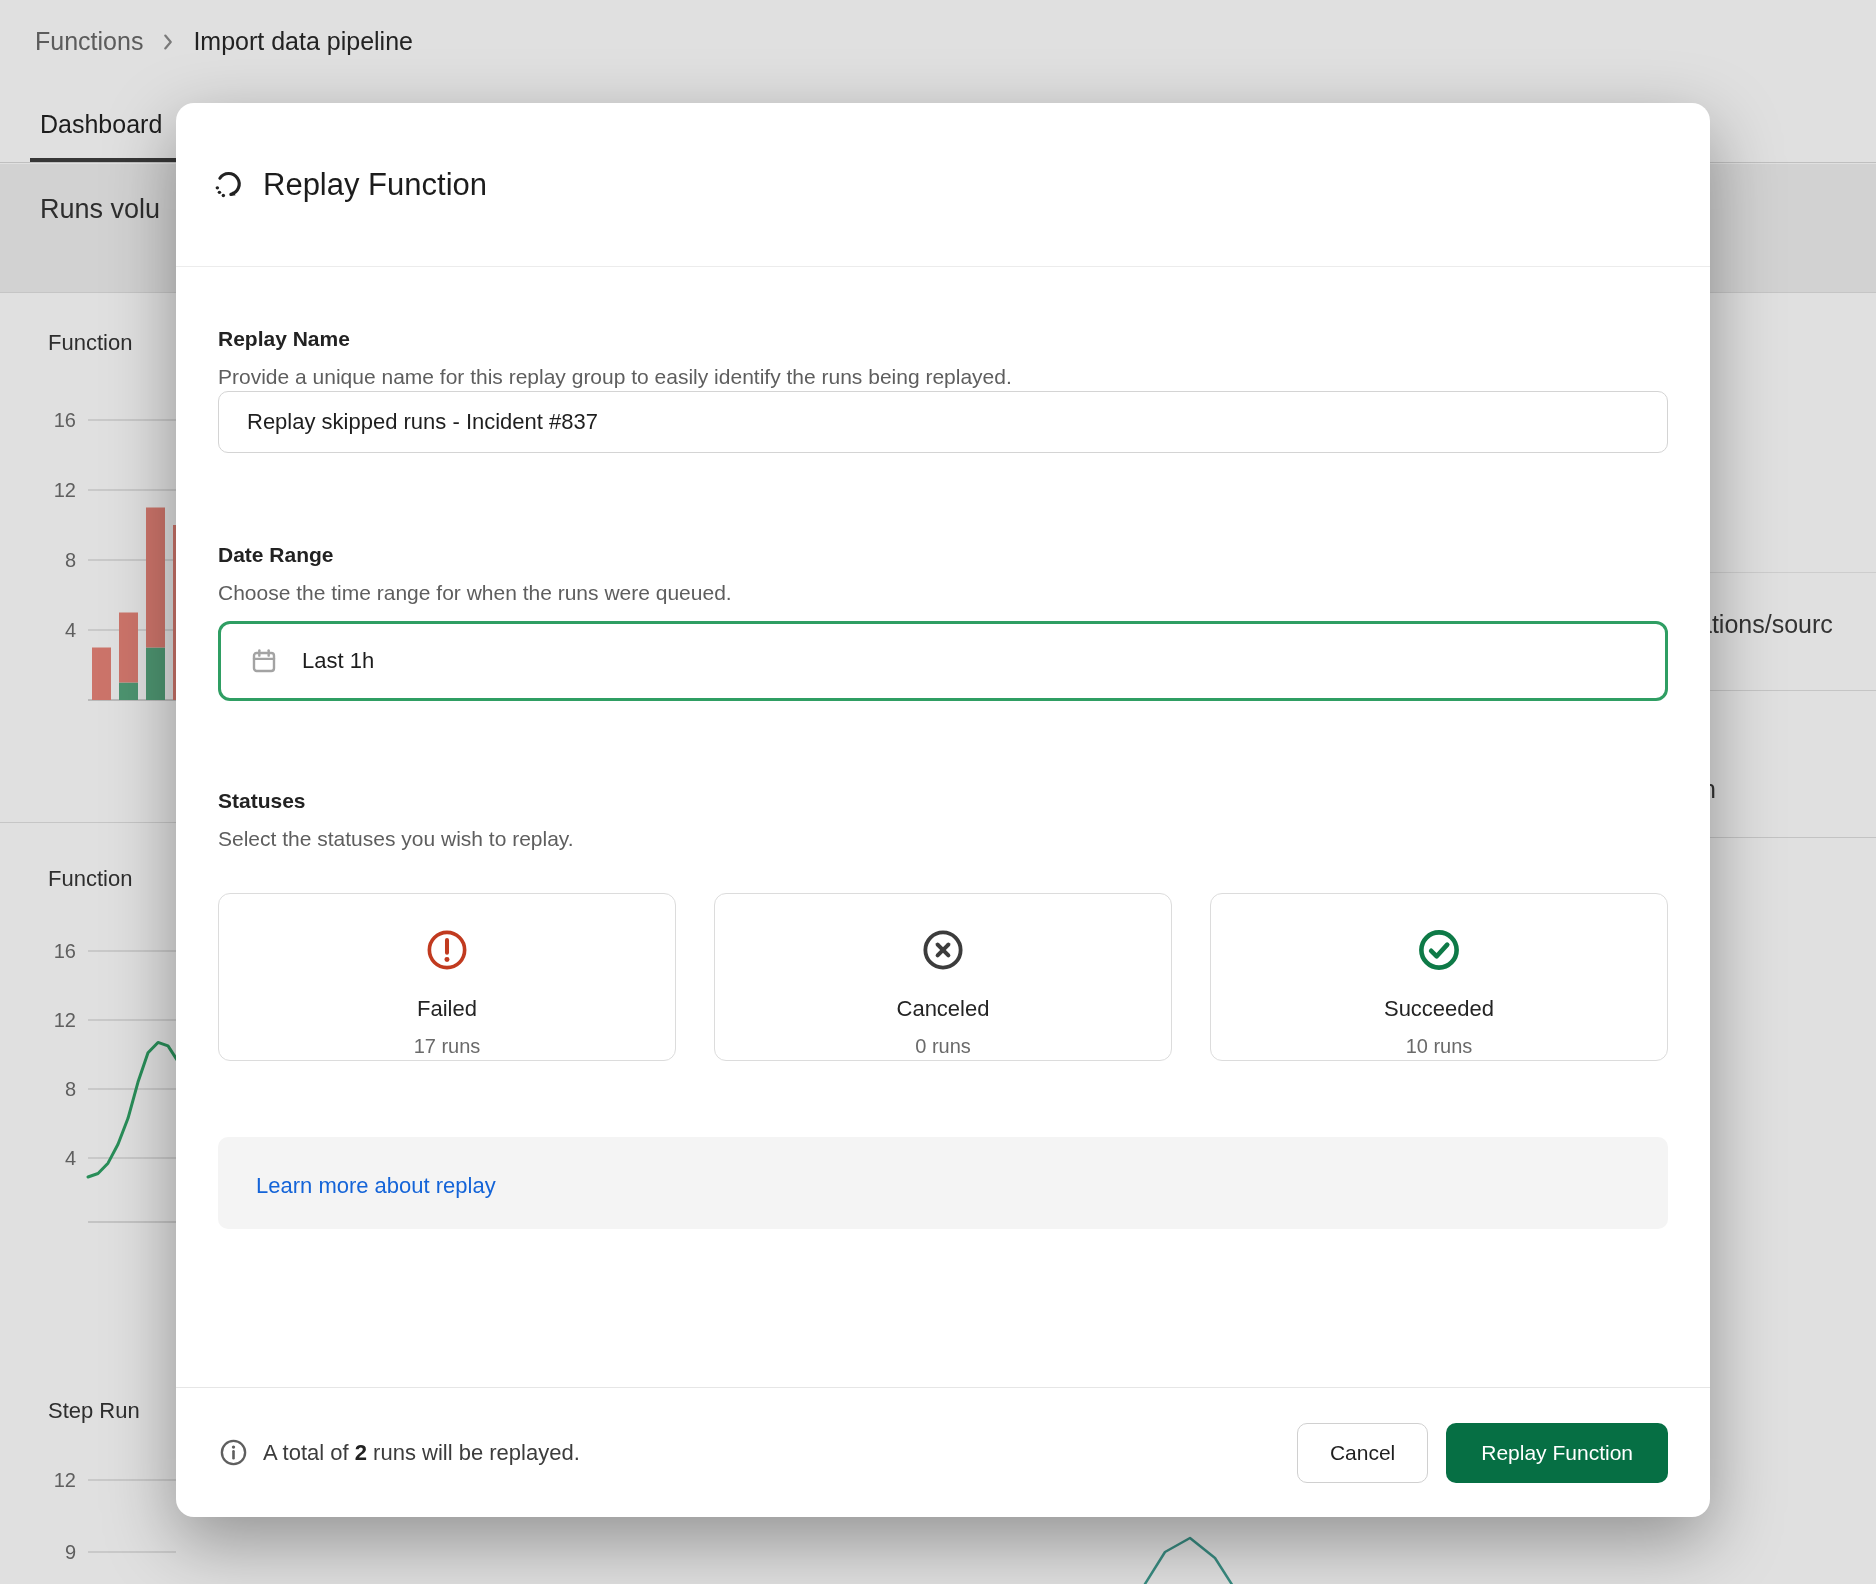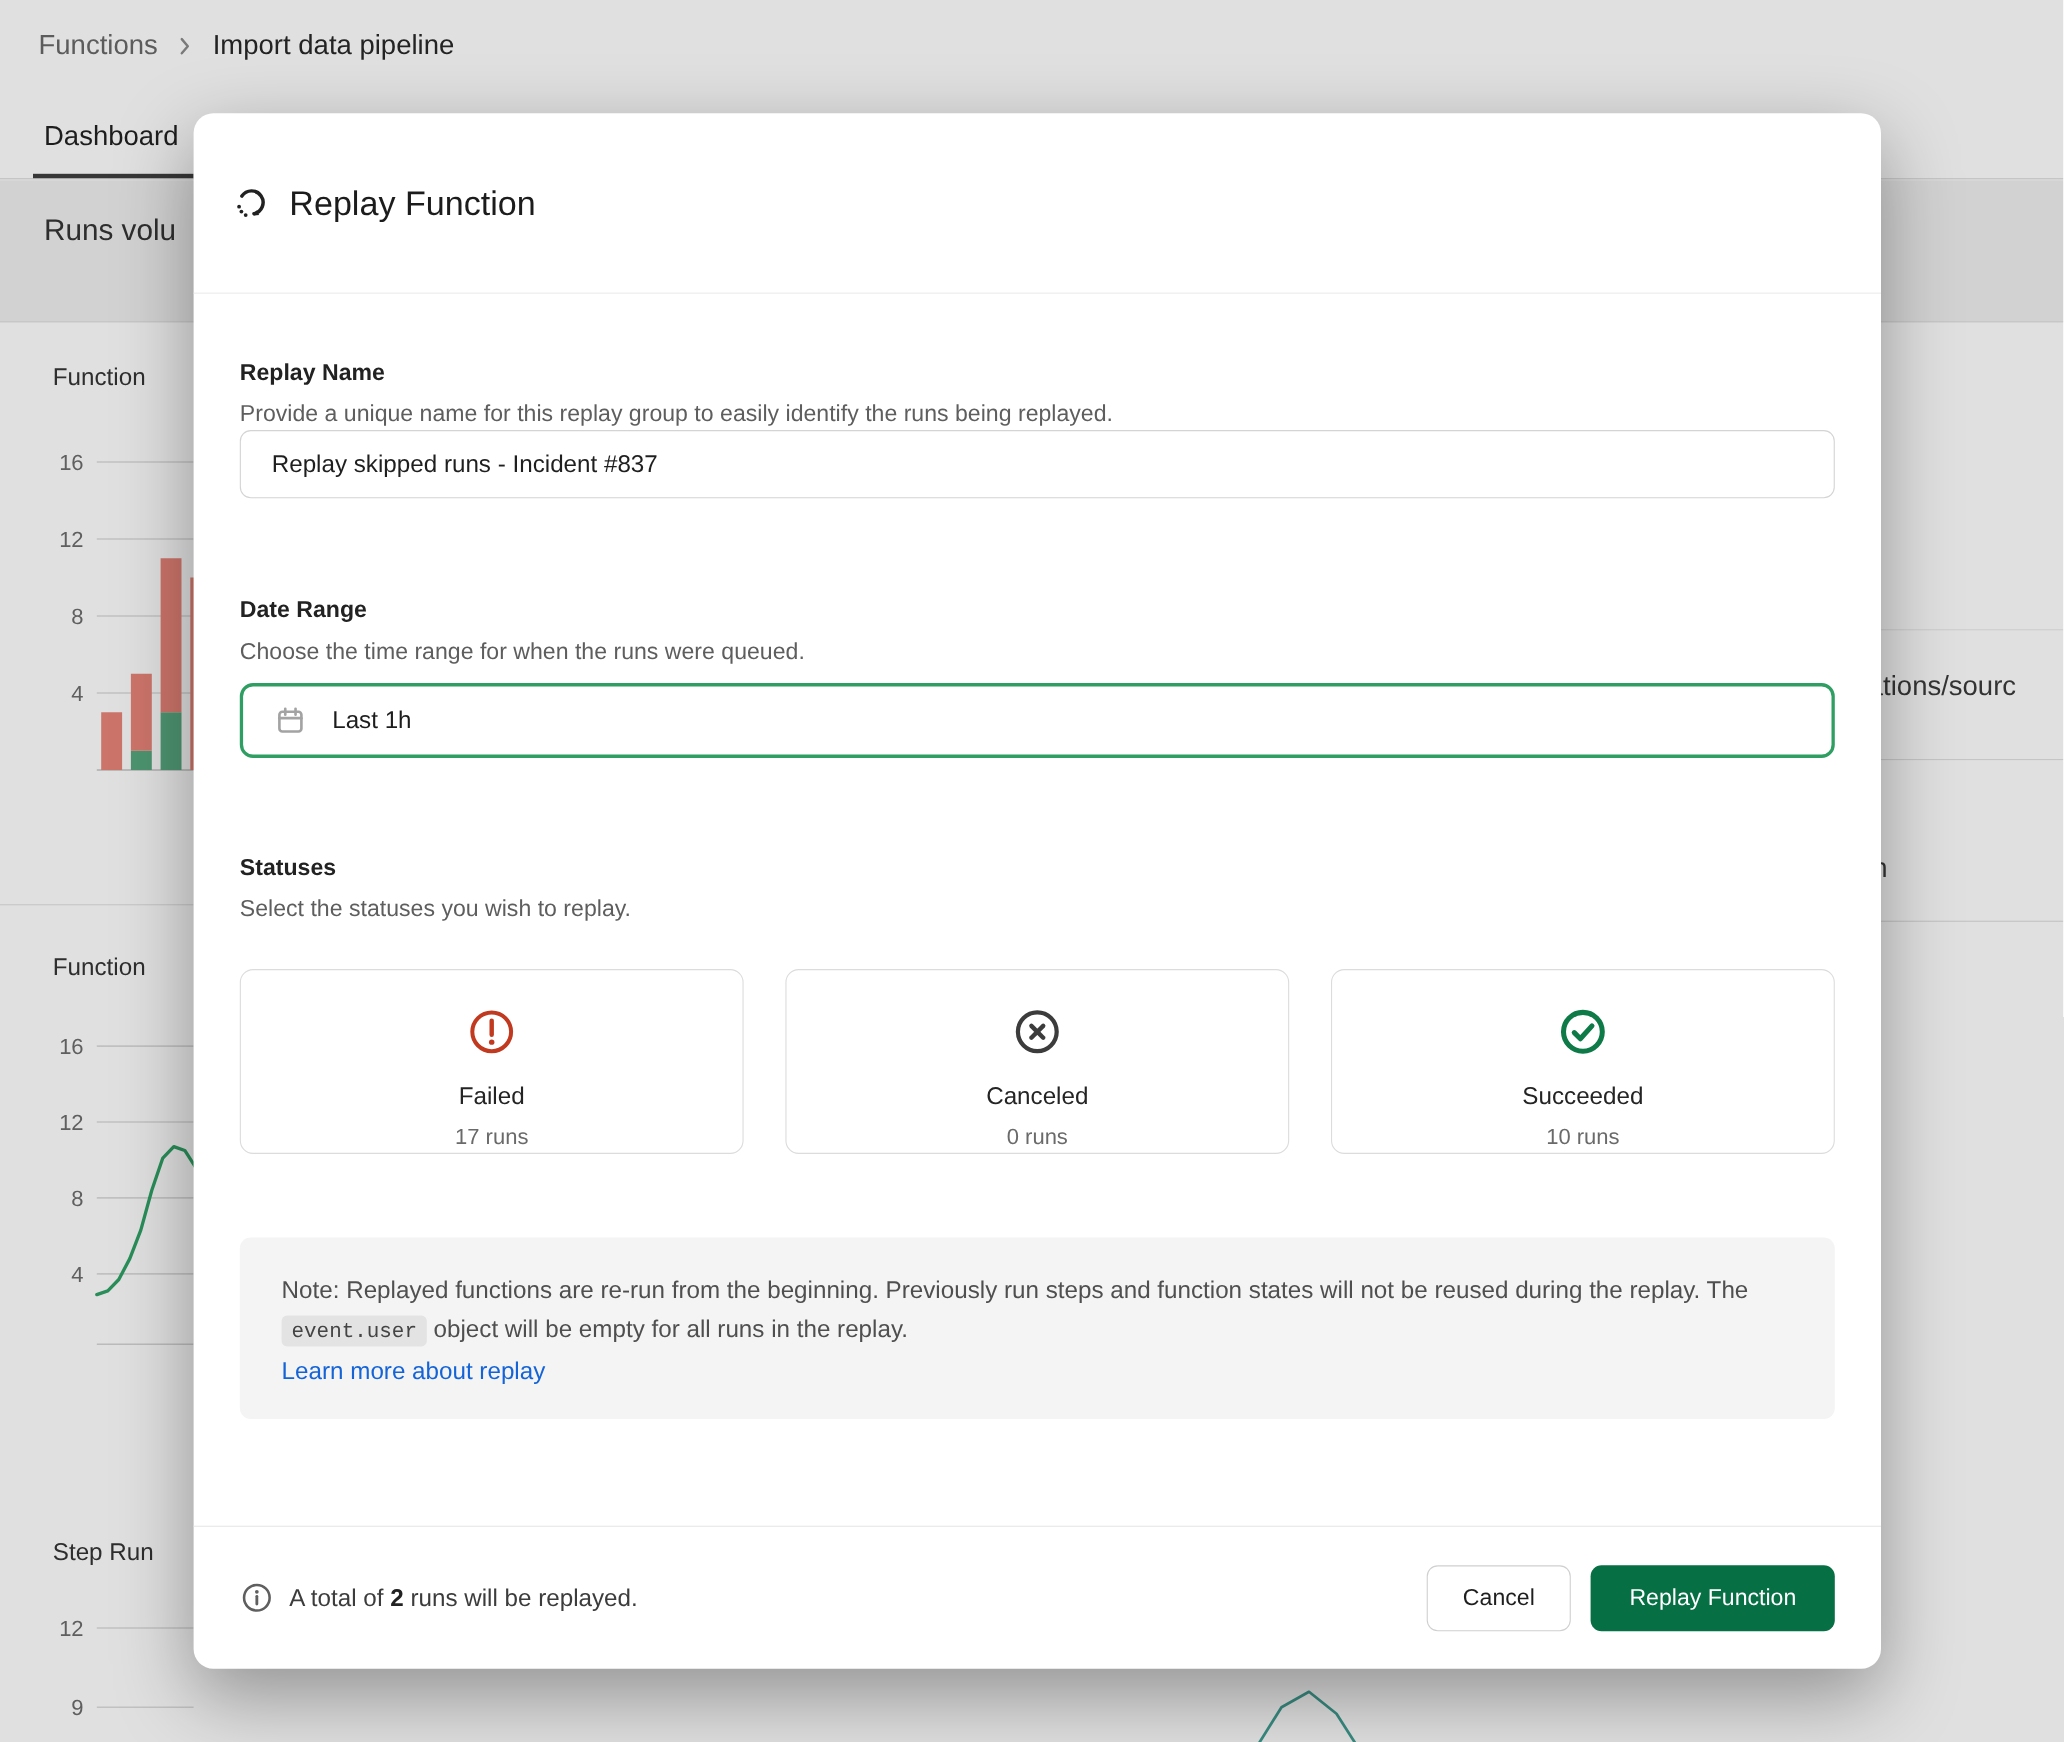--- a/index.html
+++ b/index.html
@@ -28,21 +28,21 @@
   .modal{position:absolute;left:176px;top:103px;width:1534px;height:1414px;background:#fff;border-radius:18px;box-shadow:0 24px 70px rgba(0,0,0,0.35);}
   .modal-header{display:flex;align-items:center;gap:17px;height:164px;padding:0 34px;border-bottom:1px solid #ececec;box-sizing:border-box;}
   .modal-title{font-size:31px;font-weight:500;color:#1c1c1c;}
   .modal-body{padding:0 42px;}
   .sec-label{font-size:21px;font-weight:700;color:#222;line-height:28px;}
   .mt-first{margin-top:58px;}
   .mt-a{margin-top:88px;}
   .mt-b{margin-top:86px;}
   .sec-desc{font-size:21px;color:#5e5e5e;line-height:28px;margin-top:10px;}
   .text-input{display:block;width:100%;height:62px;border:1px solid #d4d4d4;border-radius:10px;padding:0 28px;font-size:22px;color:#1f1f1f;box-sizing:border-box;font-family:inherit;background:#fff;outline:none;}
-  .date-box{margin-top:14px;height:68px;border:3px solid #2f9e63;border-radius:12px;display:flex;align-items:center;gap:22px;padding:0 27px;box-sizing:border-box;cursor:pointer;background:#fff;}
+  .date-box{margin-top:14px;height:80px;border:3px solid #2f9e63;border-radius:12px;display:flex;align-items:center;gap:22px;padding:0 27px;box-sizing:border-box;cursor:pointer;background:#fff;}
   .date-text{font-size:22px;color:#1d1d1d;}
   .cards{display:flex;gap:38px;margin-top:40px;}
   .status-card{flex:1;height:168px;border:1.5px solid #dcdcdc;border-radius:12px;background:#fff;display:flex;flex-direction:column;align-items:center;box-sizing:border-box;padding-top:33px;cursor:pointer;}
   .status-card.selected{background:#ecf5f0;border:2px solid #1b7a4c;padding-top:32px;}
   .card-label{margin-top:23px;font-size:22px;color:#242424;}
   .card-count{margin-top:13px;font-size:20px;color:#6a6a6a;}
   .note{margin-top:76px;background:#f4f4f4;border-radius:10px;padding:30px 38px;box-sizing:border-box;}
   .note p{margin:0;font-size:22px;color:#4f4f4f;line-height:35px;}
   .code{font-family:"Liberation Mono","DejaVu Sans Mono",monospace;font-size:19px;background:#e3e3e3;border-radius:5px;padding:3px 9px;color:#444;}
   .note-link{display:inline-block;margin-top:6px;font-size:22px;color:#1464d8;cursor:pointer;}
@@ -198,23 +198,20 @@
             </svg>
           </span>
           <span class="card-label">Succeeded</span>
           <span class="card-count">10 runs</span>
         </div>
 
 
       </div>
 
       <div class="note">
-        <p>
-          <span>Note: Replayed functions are re-run from the beginning. Previously run steps and function states will not be reused during the replay. The </span><span class="code">event.user</span><span> object will be empty for all runs in the replay.</span>
-        </p>
         <span class="note-link">Learn more about replay</span>
       </div>
 
     </div>
 
     <div class="modal-footer">
       <div class="foot-left">
         <span style="display:inline-flex;">
           <svg width="31" height="31" viewBox="0 0 24 24" fill="none">
             <circle cx="12" cy="12" r="9" stroke="#5f5f5f" stroke-width="1.8"></circle>

